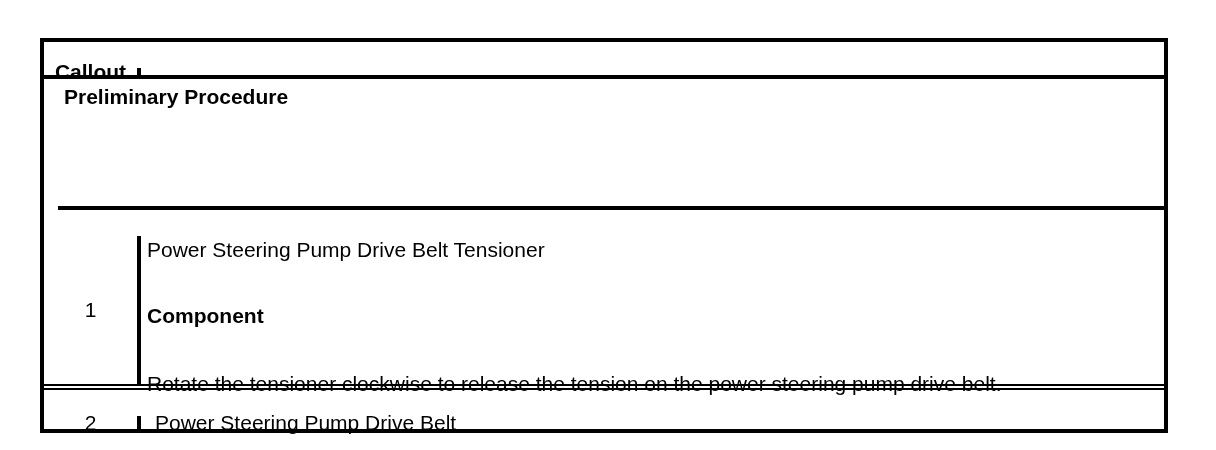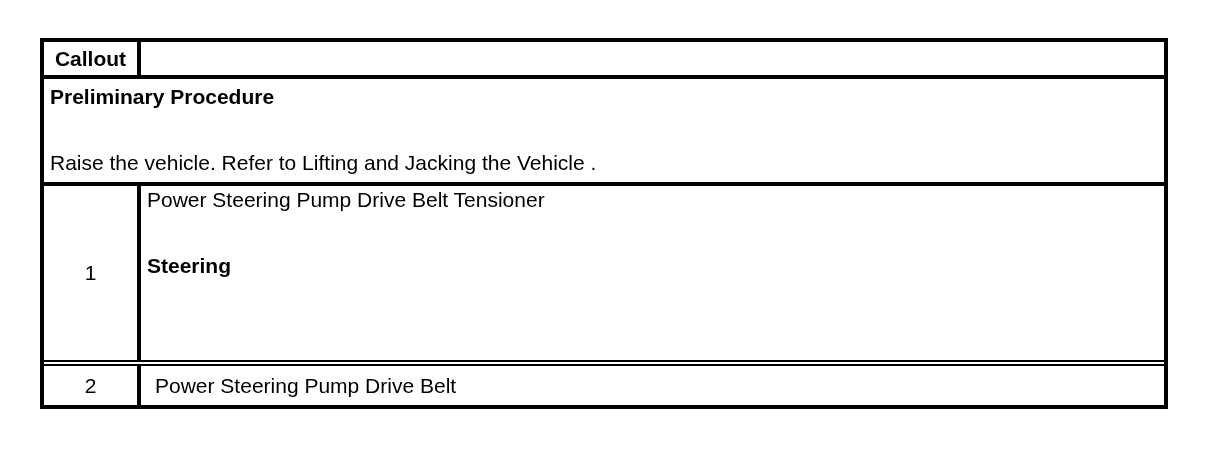--- a/index.html
+++ b/index.html
@@ -30,20 +30,21 @@
     box-sizing: border-box;
     display: flex;
   }
   .row-header {
     height: 37px;
     border-bottom: 4px solid #000000;
     font-weight: bold;
   }
   .cell {
     box-sizing: border-box;
+    margin-top: 26px;
   }
   .callout-col {
     width: 97px;
     flex: 0 0 97px;
     border-right: 4px solid #000000;
     display: flex;
     align-items: center;
     justify-content: center;
     align-self: stretch;
   }
@@ -51,24 +52,25 @@
     flex: 1 1 auto;
     min-width: 0;
   }
   .header-component {
     display: flex;
     align-items: center;
     justify-content: center;
     text-align: center;
   }
   .row-preliminary {
-    height: 107px;
+    height: 131px;
     border-bottom: 4px solid #000000;
     display: block;
     padding: 7px 6px 0 6px;
+    margin-left: 14px;
   }
   .row-preliminary p,
   .component-content p {
     margin: 0;
   }
   .bold {
     font-weight: bold;
   }
   .prelim-body {
     margin-top: 44px !important;
@@ -100,28 +102,28 @@
 
 <div class="page">
   <div class="callout-table">
 
     <div class="row row-header">
       <div class="cell callout-col">Callout</div>
     </div>
 
     <div class="row row-preliminary">
       <p class="bold">Preliminary Procedure</p>
-      <p class="prelim-body">Raise the vehicle. Refer to Lifting and Jacking the Vehicle .</p>
     </div>
 
     <div class="row row-one">
       <div class="cell callout-col">1</div>
       <div class="cell component-col component-content">
         <p>Power Steering Pump Drive Belt Tensioner</p>
-        <p class="bold gap-a">Steering</p>
+        <p class="bold gap-a">Component</p>
+        <p class="gap-b">Rotate the tensioner clockwise to release the tension on the power steering pump drive belt.</p>
       </div>
     </div>
 
     <div class="row row-two">
       <div class="cell callout-col">2</div>
       <div class="cell component-col single-line">Power Steering Pump Drive Belt</div>
     </div>
 
   </div>
 </div>

